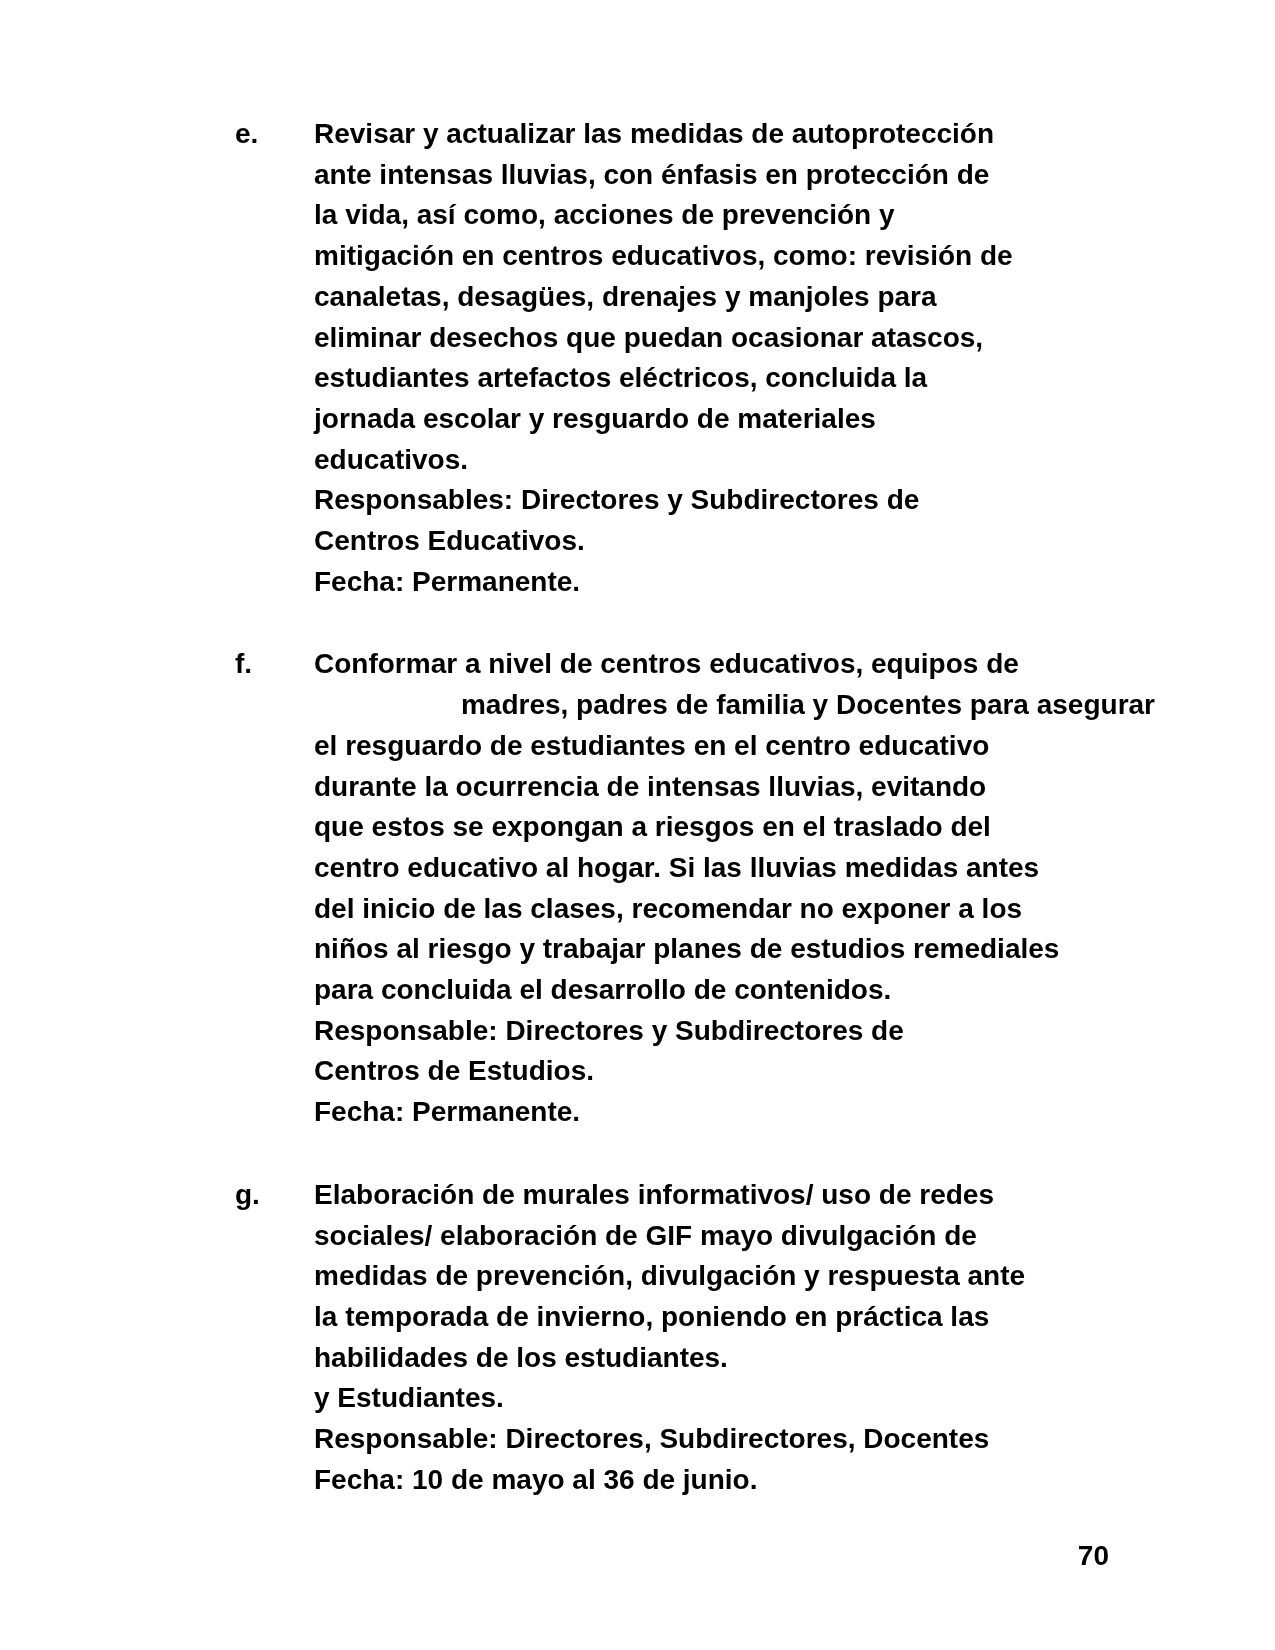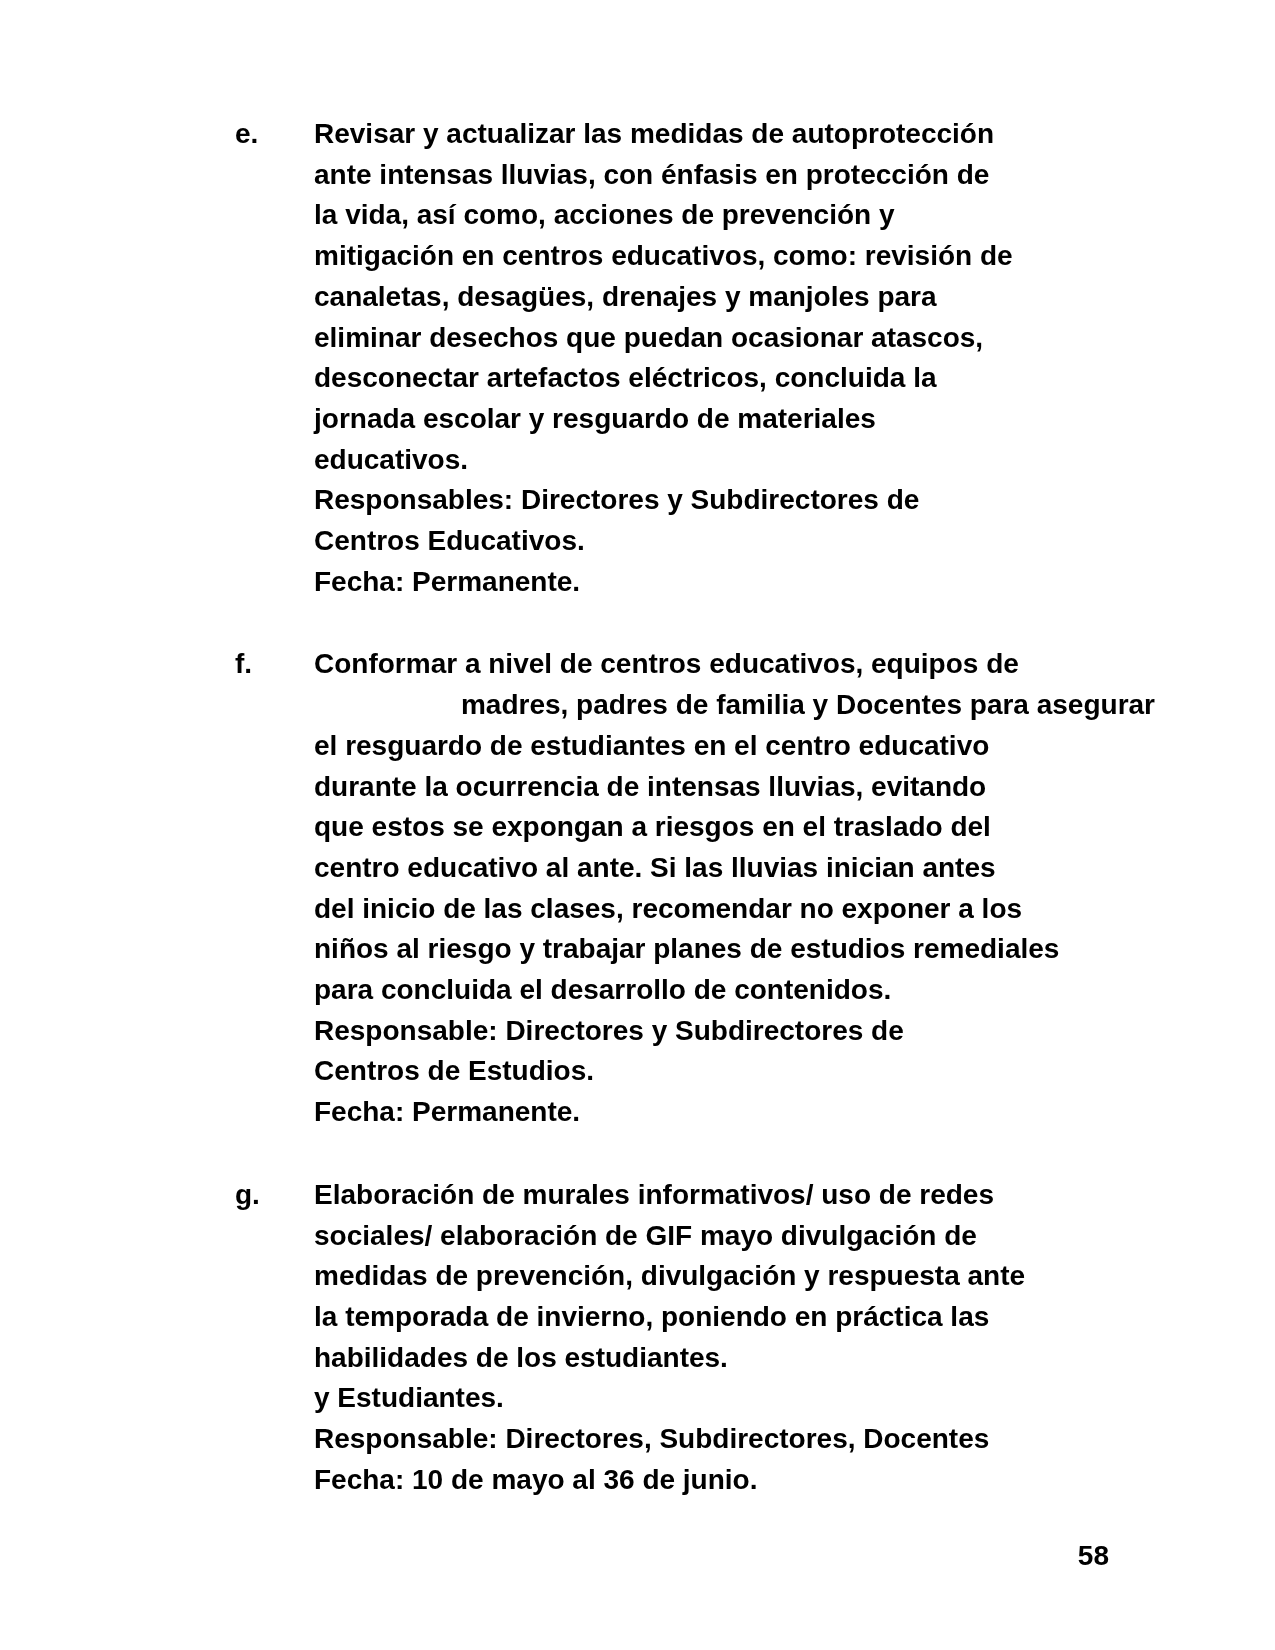--- a/index.html
+++ b/index.html
@@ -64,37 +64,37 @@
   <main class="content">
       <section class="item">
         <div class="marker">e.</div>
         <div class="item-body">
           <div class="line just" style="word-spacing: 0px;">Revisar y actualizar las medidas de autoprotección</div>
           <div class="line just" style="word-spacing: 0px;">ante intensas lluvias, con énfasis en protección de</div>
           <div class="line just" style="word-spacing: 0px;">la vida, así como, acciones de prevención y</div>
           <div class="line just" style="word-spacing: 0px;">mitigación en centros educativos, como: revisión de</div>
           <div class="line just" style="word-spacing: 0px;">canaletas, desagües, drenajes y manjoles para</div>
           <div class="line just" style="word-spacing: 0px;">eliminar desechos que puedan ocasionar atascos,</div>
-          <div class="line just" style="word-spacing: 0px;">desconectar artefactos eléctricos, concluida la</div>
+          <div class="line just" style="word-spacing: 0px;">estudiantes artefactos eléctricos, concluida la</div>
           <div class="line just" style="word-spacing: 0px;">jornada escolar y resguardo de materiales</div>
           <div class="line">educativos.</div>
           <div class="line">Responsables: Directores y Subdirectores de</div>
           <div class="line">Centros Educativos.</div>
           <div class="line">Fecha: Permanente.</div>
         </div>
       </section>
       <section class="item">
         <div class="marker">f.</div>
         <div class="item-body">
           <div class="line just" style="word-spacing: 0px;">Conformar a nivel de centros educativos, equipos de</div>
           <div class="line just" style="word-spacing: 0px; text-align: right;">madres, padres de familia y Docentes para asegurar</div>
           <div class="line just" style="word-spacing: 0px;">el resguardo de estudiantes en el centro educativo</div>
           <div class="line just" style="word-spacing: 0px;">durante la ocurrencia de intensas lluvias, evitando</div>
           <div class="line just" style="word-spacing: 0px;">que estos se expongan a riesgos en el traslado del</div>
-          <div class="line just" style="word-spacing: 0px;">centro educativo al ante. Si las lluvias inician antes</div>
+          <div class="line just" style="word-spacing: 0px;">centro educativo al hogar. Si las lluvias medidas antes</div>
           <div class="line just" style="word-spacing: 0px;">del inicio de las clases, recomendar no exponer a los</div>
           <div class="line just" style="word-spacing: 0px;">niños al riesgo y trabajar planes de estudios remediales</div>
           <div class="line">para concluida el desarrollo de contenidos.</div>
           <div class="line">Responsable: Directores y Subdirectores de</div>
           <div class="line">Centros de Estudios.</div>
           <div class="line">Fecha: Permanente.</div>
         </div>
       </section>
       <section class="item">
         <div class="marker">g.</div>
@@ -103,14 +103,14 @@
           <div class="line just" style="word-spacing: 0px;">sociales/ elaboración de GIF mayo divulgación de</div>
           <div class="line just" style="word-spacing: 0px;">medidas de prevención, divulgación y respuesta ante</div>
           <div class="line just" style="word-spacing: 0px;">la temporada de invierno, poniendo en práctica las</div>
           <div class="line">habilidades de los estudiantes.</div>
           <div class="line">y Estudiantes.</div>
           <div class="line">Responsable: Directores, Subdirectores, Docentes</div>
           <div class="line">Fecha: 10 de mayo al 36 de junio.</div>
         </div>
       </section>
     </main>
-  <div class="page-number">58</div>
+  <div class="page-number">70</div>
 </div>
 
 </body></html>

